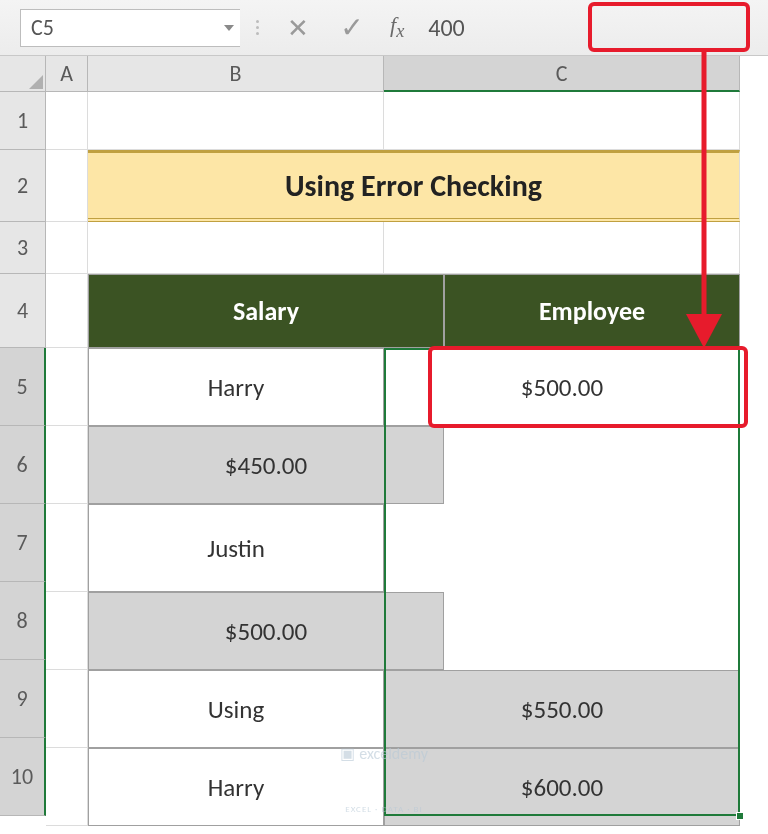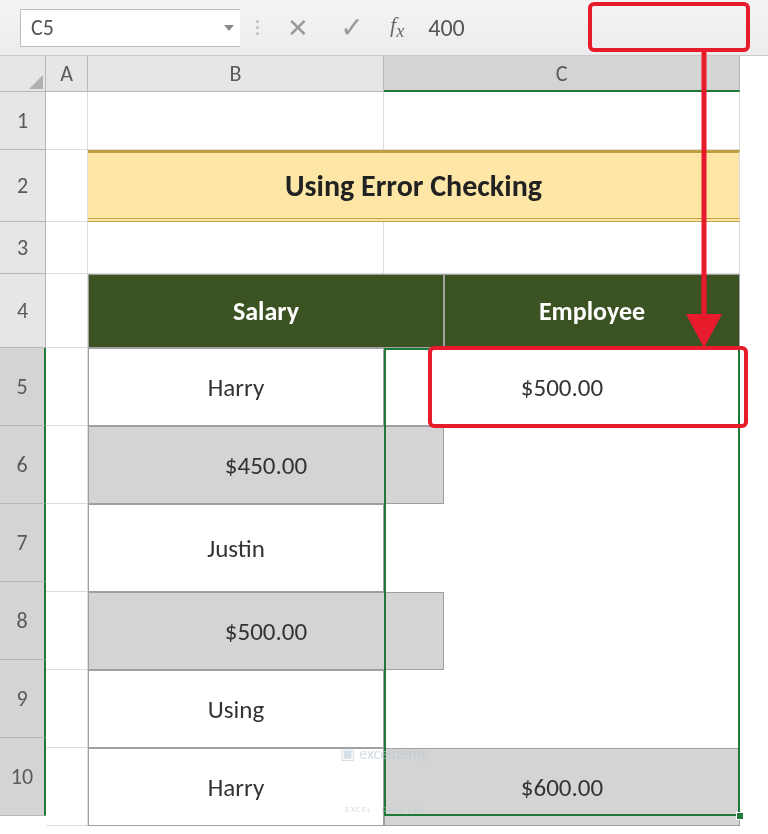--- a/index.html
+++ b/index.html
@@ -343,20 +343,23 @@
       <div class="cell colA"></div>
       <div class="cell colC data-cell salary-cell">
           <span>$500.00</span>
         </div>
     </div>
     <div class="row" style="height:78px">
       <div class="cell colA"></div>
       <div class="cell colB data-cell">
           <span>Using</span>
         </div>
+      <div class="cell colC data-cell salary-cell">
+          <span>$550.00</span>
+        </div>
     </div>
     <div class="row" style="height:78px">
       <div class="cell colA"></div>
       <div class="cell colB data-cell">
           <span>Harry</span>
         </div>
       <div class="cell colC data-cell salary-cell">
           <span>$600.00</span>
         </div>
     </div>

